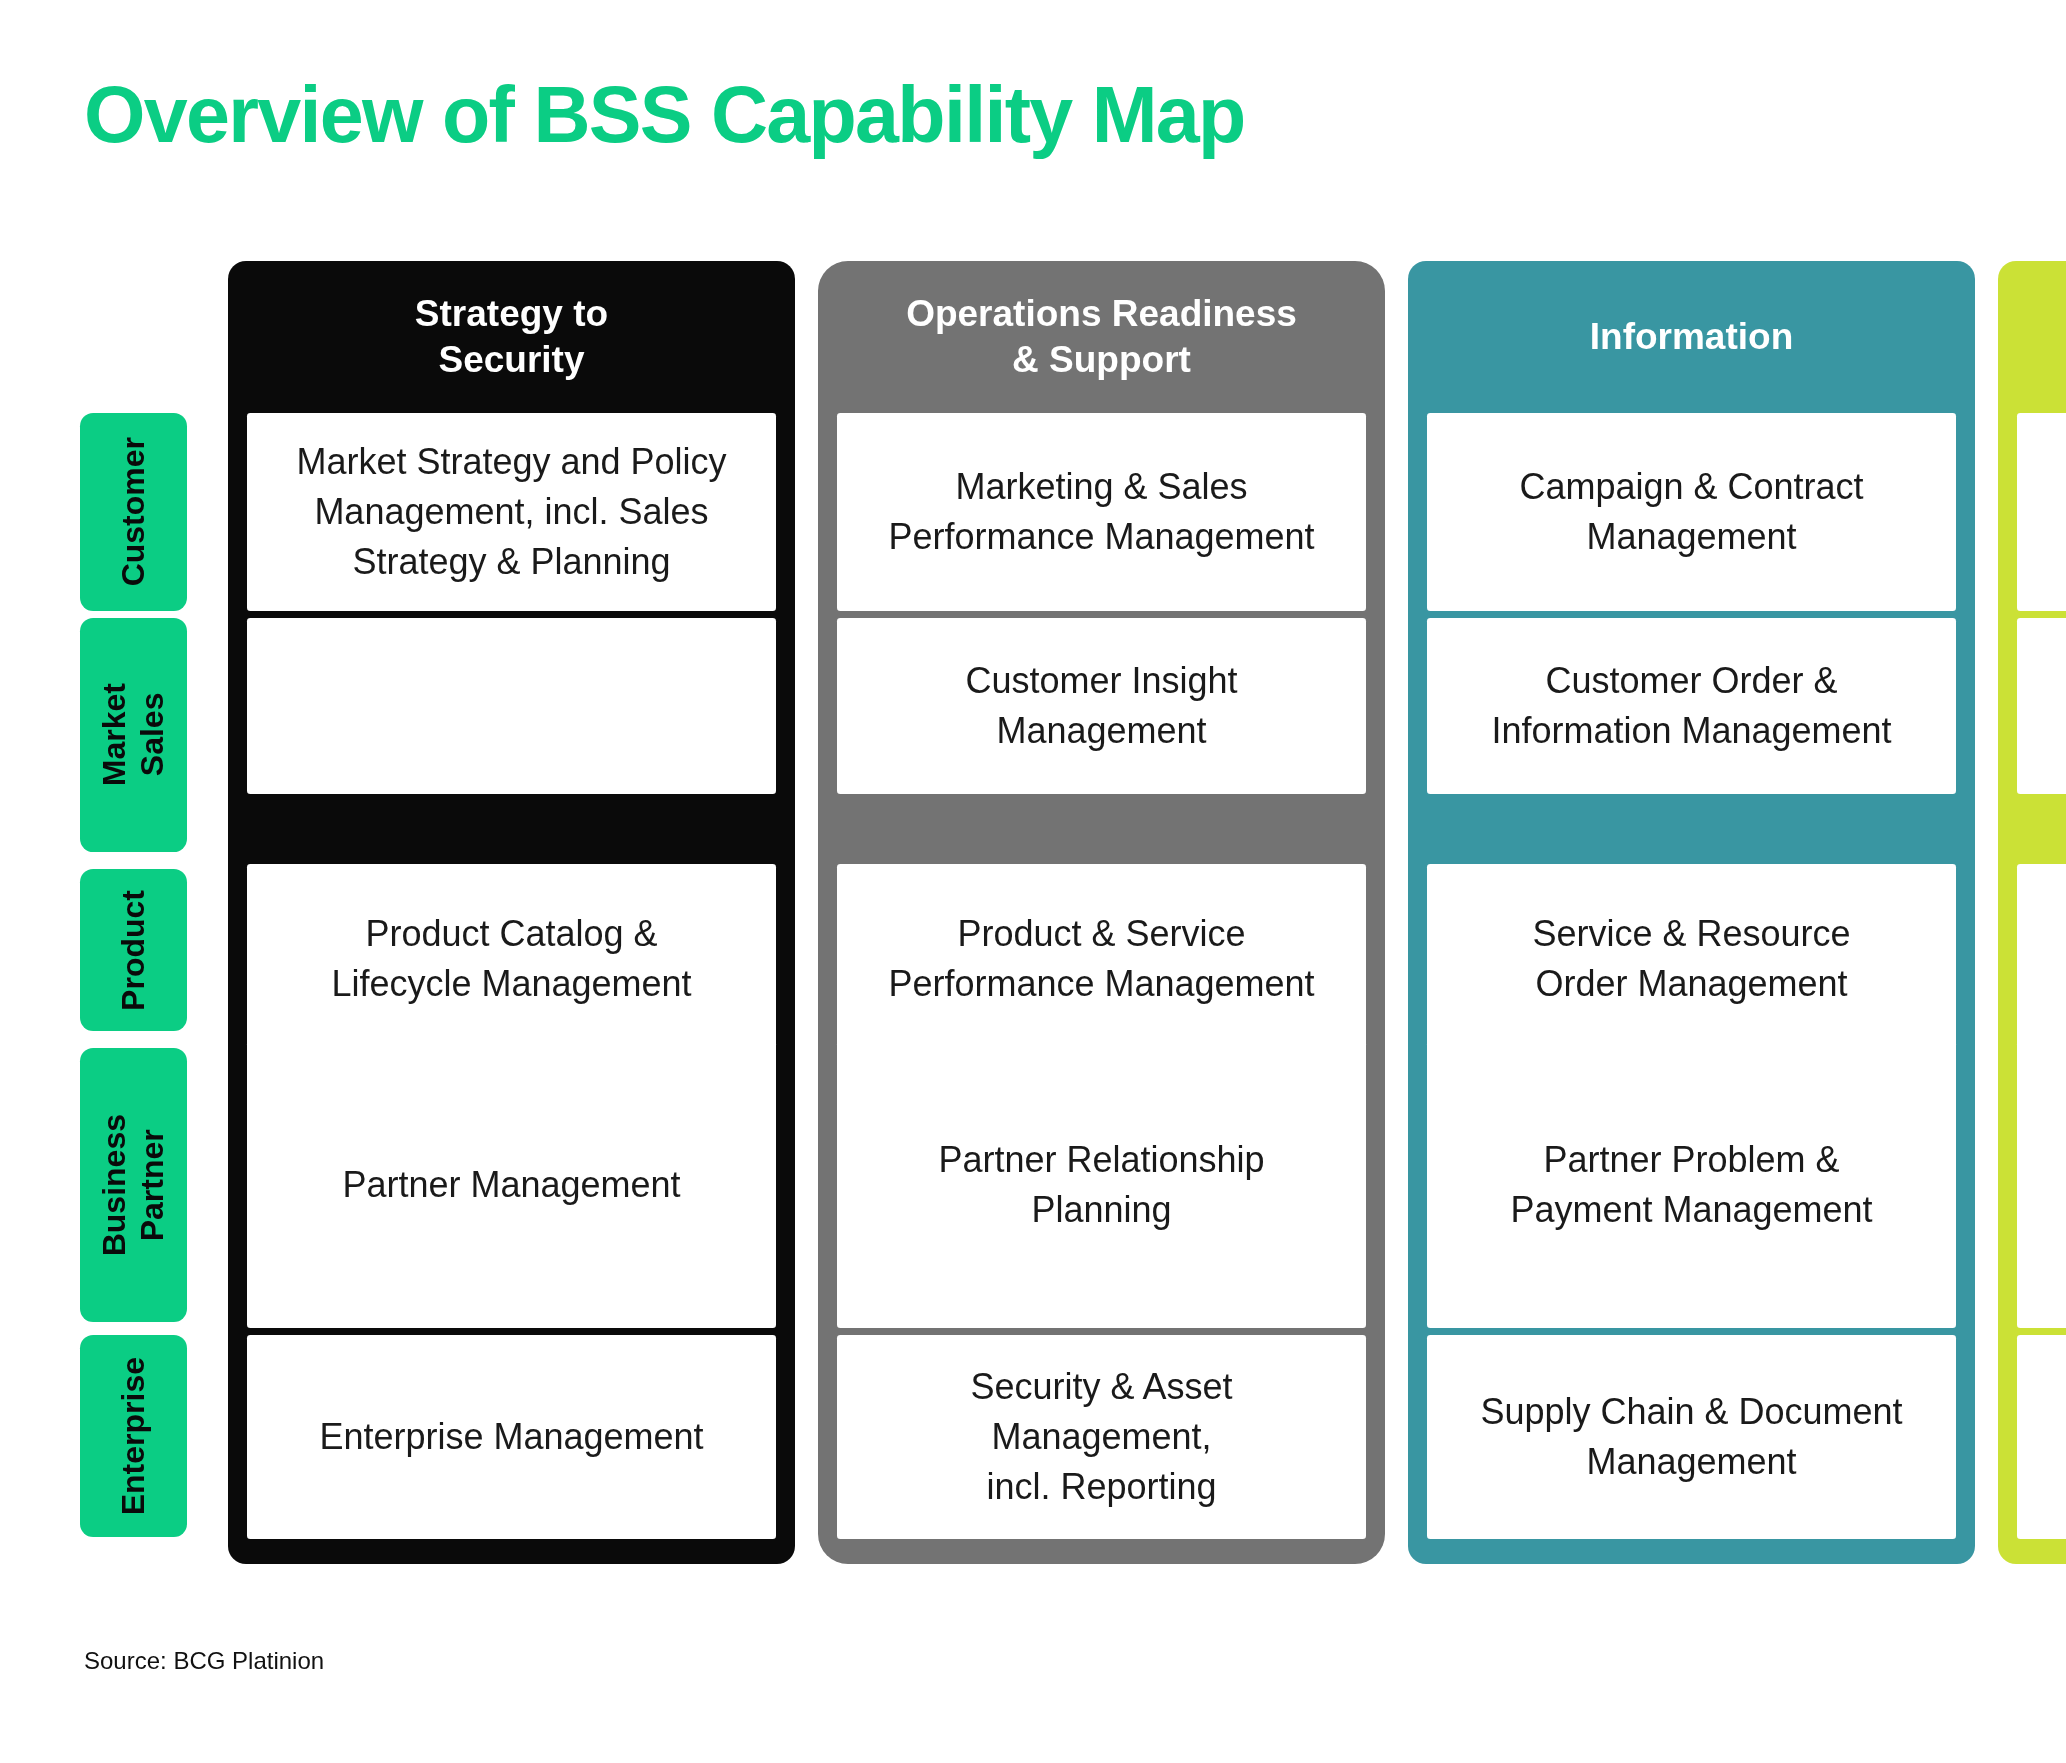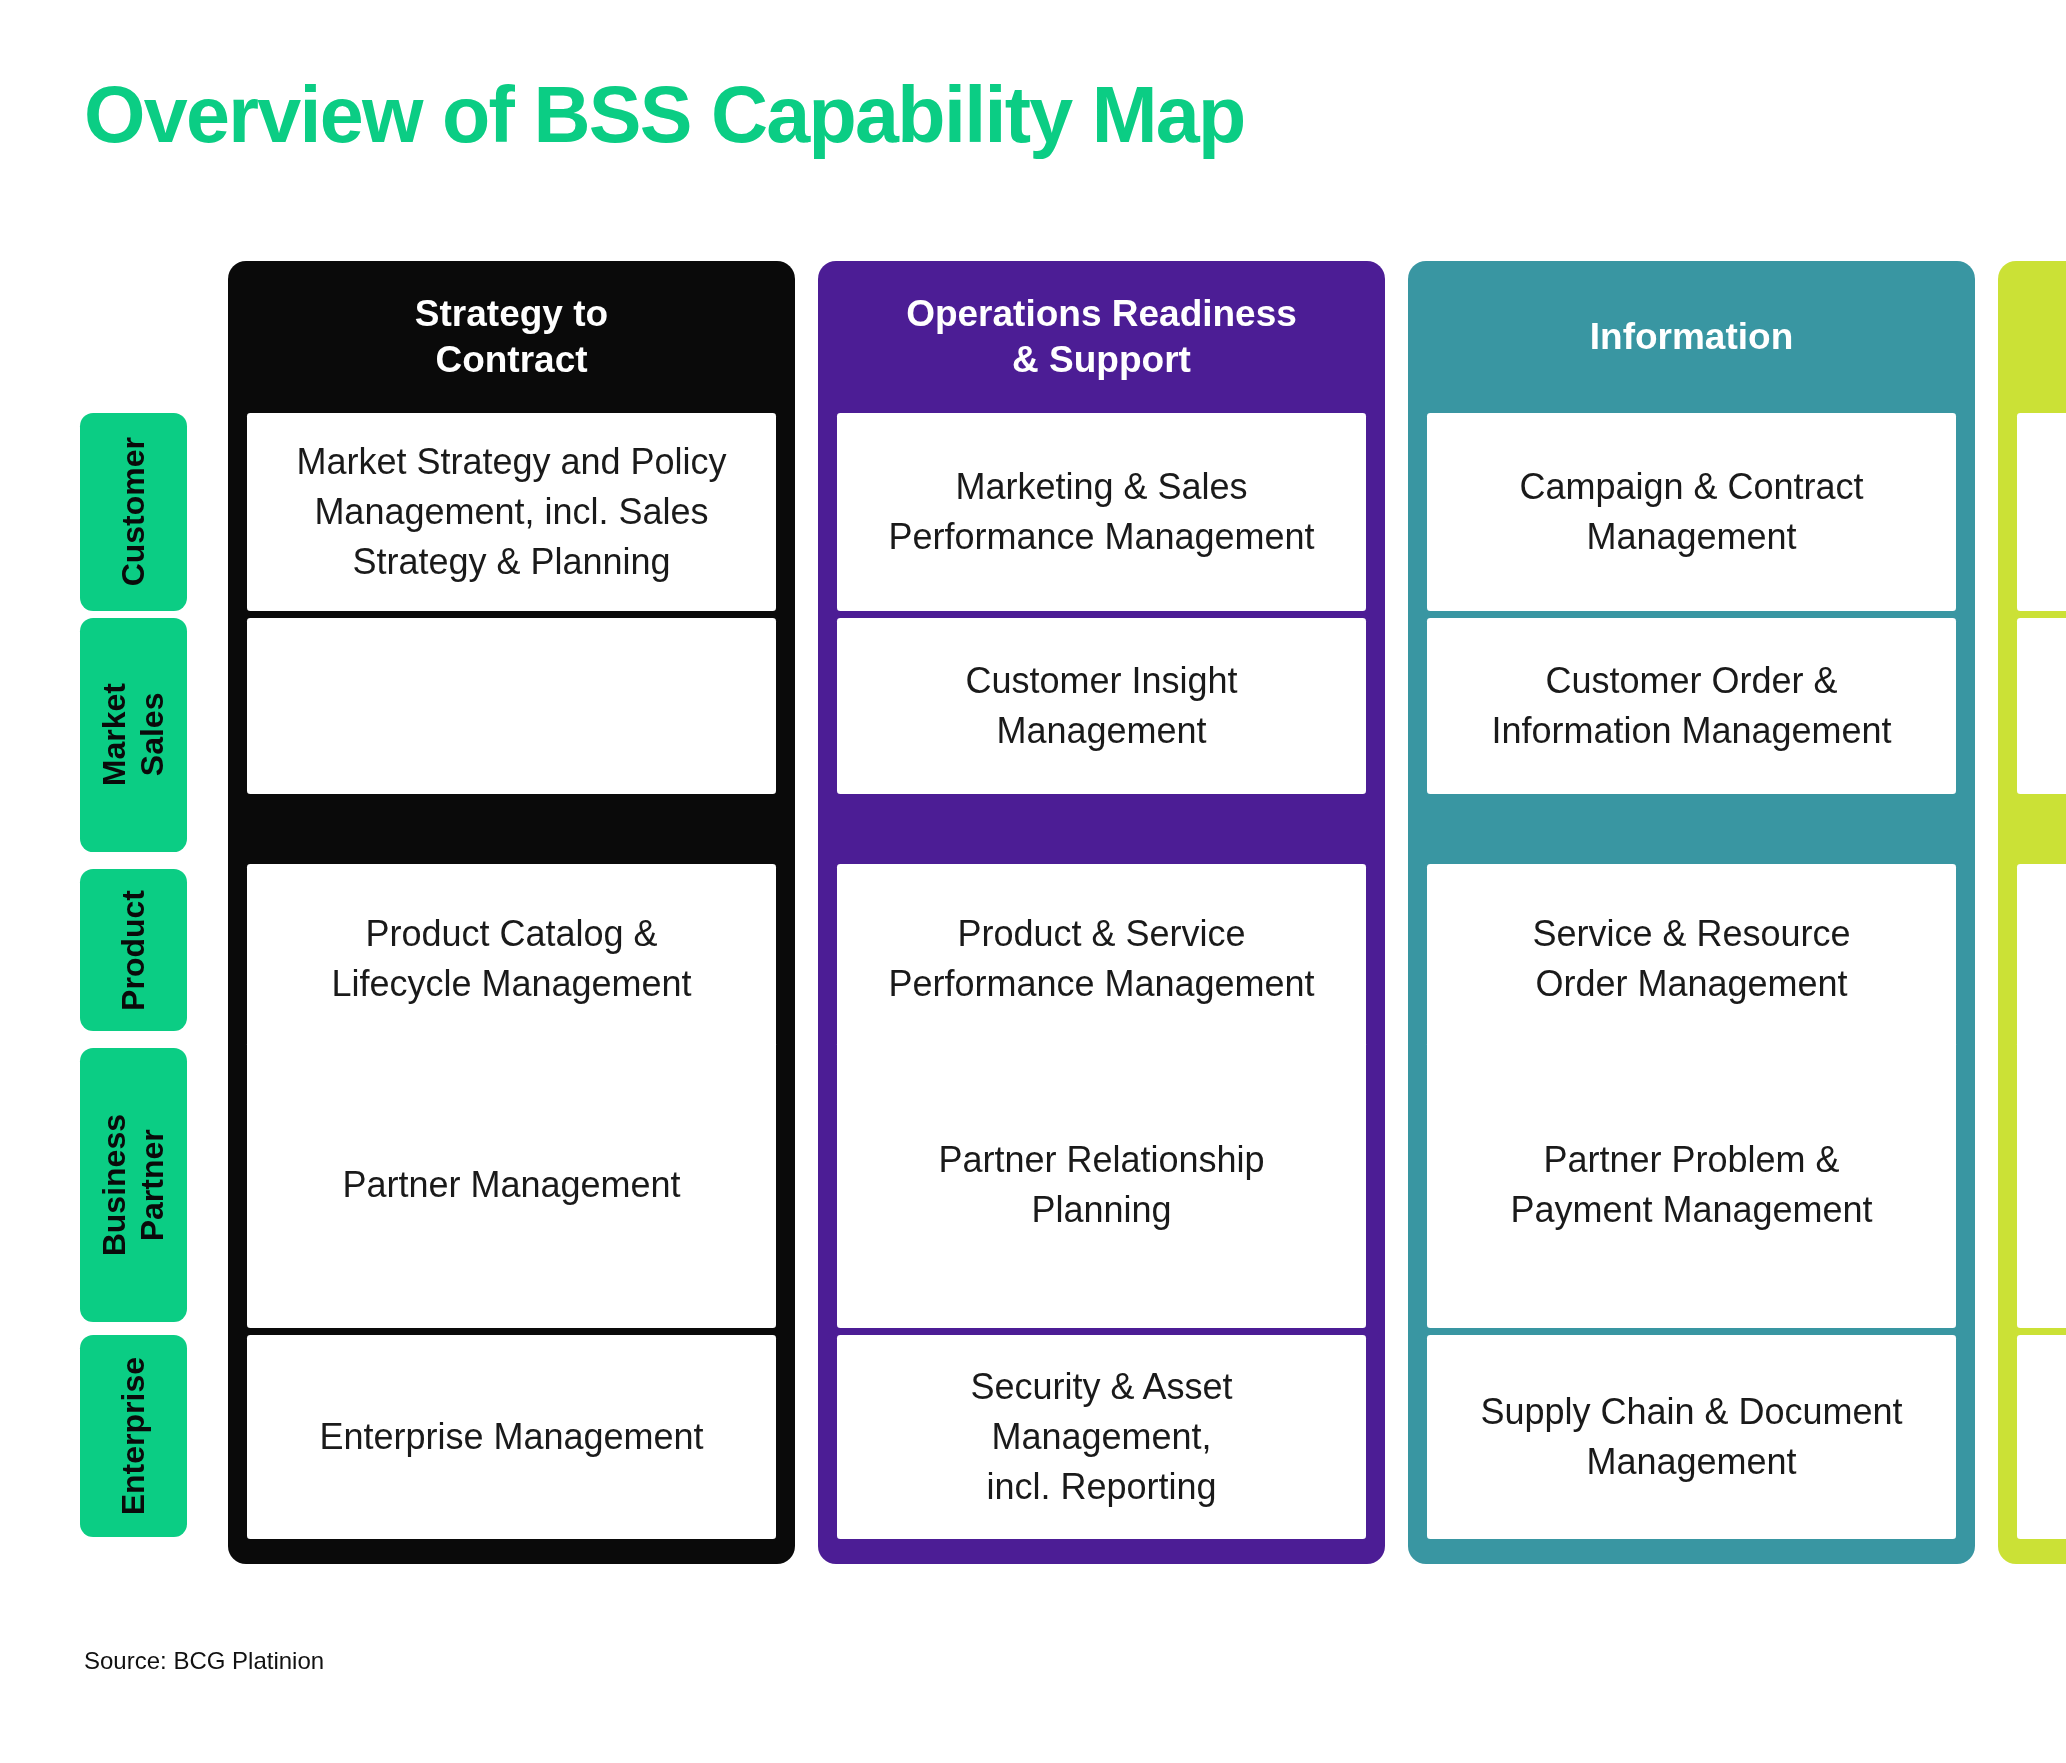--- a/index.html
+++ b/index.html
@@ -70,32 +70,32 @@
 <div class="tab t4" style="background-color: rgb(11, 205, 132);">
   <span class="vtext">Business
 Partner</span>
 </div>
 <div class="tab t5" style="background-color: rgb(11, 205, 132);">
   <span class="vtext">Enterprise</span>
 </div>
 
 <div class="col c1" style="background-color: rgb(10, 10, 10);">
   <div class="header" style="color: rgb(255, 255, 255);">Strategy to
-Contract</div>
+Security</div>
   <div class="cell r1">Market Strategy and Policy
 Management, incl. Sales
 Strategy &amp; Planning</div>
   <div class="cell r2"></div>
   <div class="cell r3">Product Catalog &amp;
 Lifecycle Management</div>
   <div class="cell r4">Partner Management</div>
   <div class="cell r5">Enterprise Management</div>
 </div>
 
-<div class="col c2" style="background-color: #4c1d95;">
+<div class="col c2" style="background-color: #737373; border-radius: 30px;">
   <div class="header" style="color: rgb(255, 255, 255);">Operations Readiness
 &amp; Support</div>
   <div class="cell r1">Marketing &amp; Sales
 Performance Management</div>
   <div class="cell r2">Customer Insight
 Management</div>
   <div class="cell r3">Product &amp; Service
 Performance Management</div>
   <div class="cell r4">Partner Relationship
 Planning</div>

